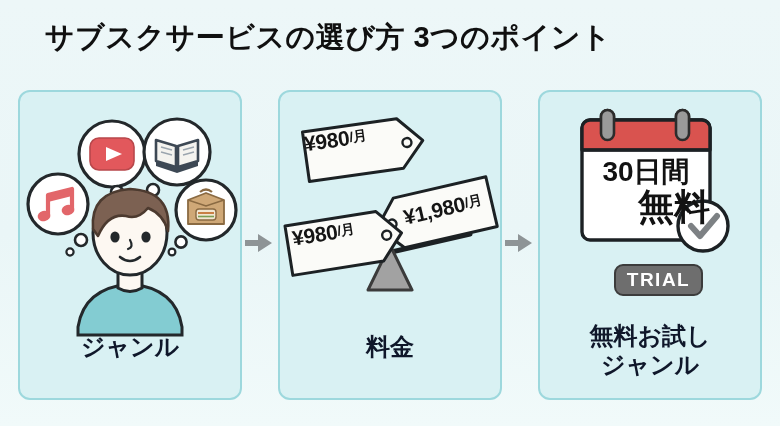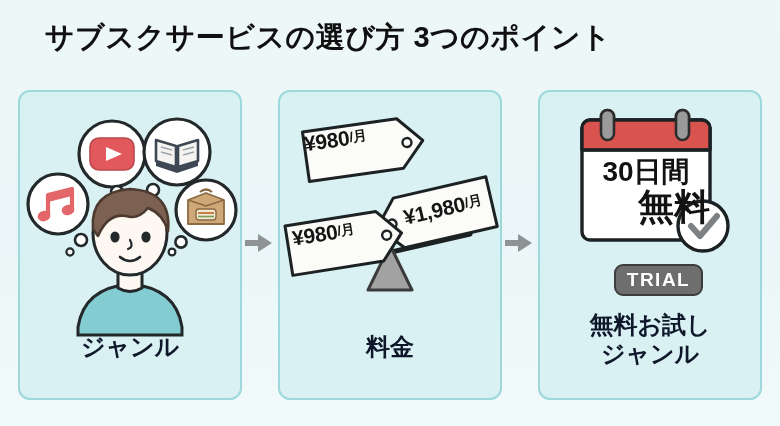--- a/index.html
+++ b/index.html
@@ -55,21 +55,21 @@
     position: absolute;
     left: 0;
     width: 100%;
     text-align: center;
     font-size: 24px;
     font-weight: bold;
     color: #0f172a;
     line-height: 1.2;
   }
   #caption-1, #caption-2 { bottom: 36px; }
-  #caption-3 { bottom: 29px; }
+  #caption-3 { bottom: 18px; }
   .caption-line { display: block; }
 
   
   .arrow {
     position: absolute;
     top: 232px;
     width: 28px;
     height: 22px;
   }
   #arrow-1 { left: 245px; }

